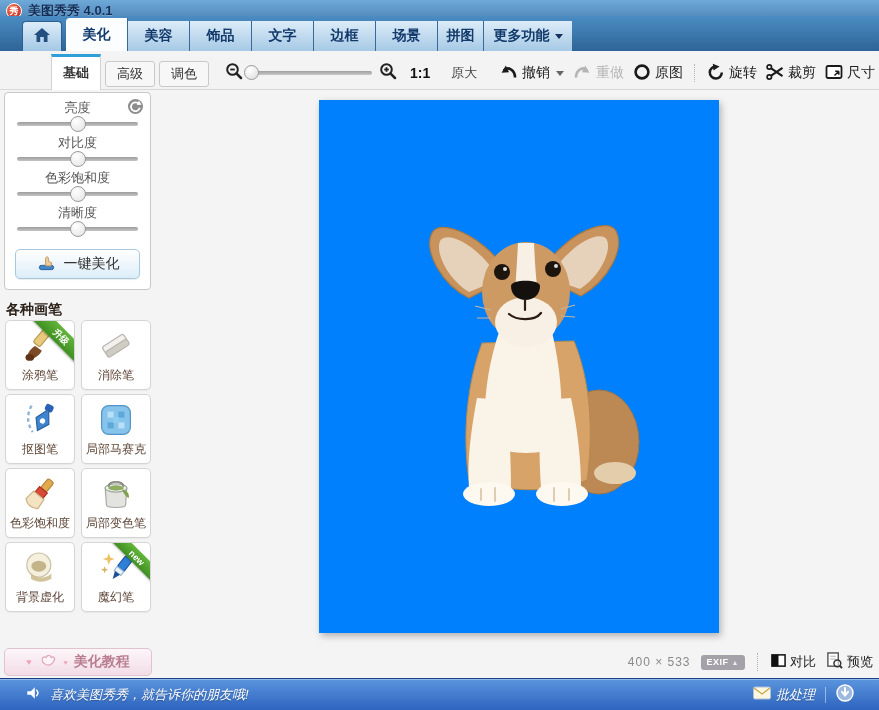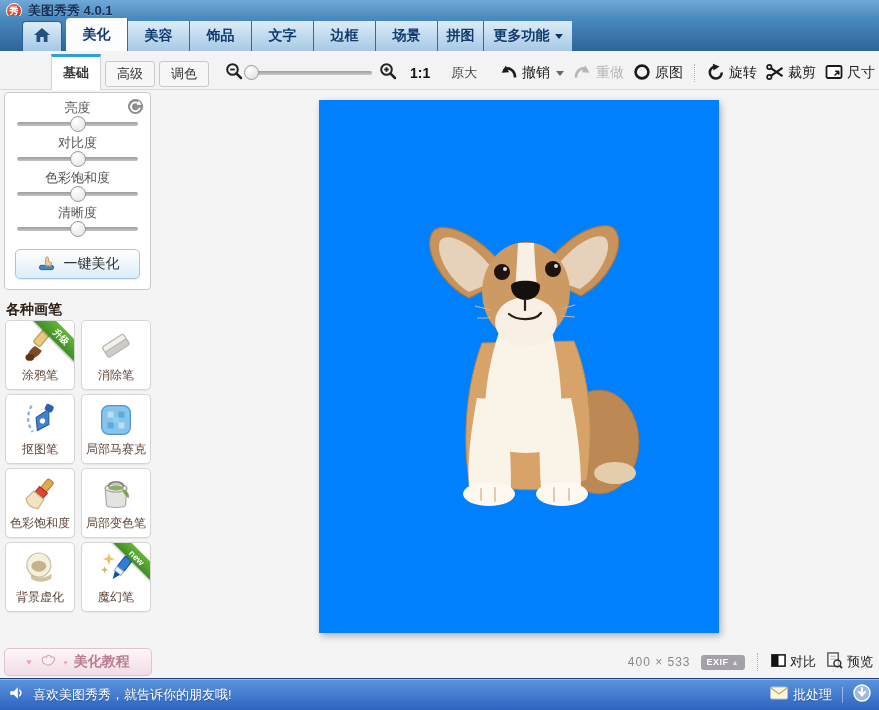--- a/index.html
+++ b/index.html
@@ -69,21 +69,21 @@
   .canvas svg{display:block;width:100%;height:100%;}
 
   
   .statusbar{position:absolute;right:6px;bottom:6px;display:flex;align-items:center;gap:10px;}
   .dims{font-size:12px;color:#8a8a8a;letter-spacing:1px;}
   .exif-badge{display:flex;align-items:center;gap:3px;background:#a5a1a8;border-radius:3px;color:#fff;font-size:9px;font-weight:bold;padding:2.5px 6px;letter-spacing:.5px;cursor:pointer;}
   .exif-caret{font-size:7px;color:#ece9ef;}
   .status-item{display:flex;align-items:center;gap:4px;font-size:13px;color:#222;cursor:pointer;}
 
   
-  .bottombar{position:absolute;left:0;right:0;bottom:0;height:32px;background:linear-gradient(180deg,#5b95dd,#2e64bf);border-top:1px solid #1c3f85;box-shadow:inset 0 1px 0 rgba(255,255,255,.35);display:flex;align-items:center;padding:0 8px;box-sizing:border-box;}
+  .bottombar{position:absolute;left:0;right:0;bottom:0;height:32px;background:linear-gradient(180deg,#5b95dd,#2e64bf);border-top:1px solid #1c3f85;box-shadow:inset 0 1px 0 rgba(255,255,255,.35);display:flex;align-items:center;padding:0 25px;box-sizing:border-box;font-style:italic;}
   .announce{display:flex;align-items:center;gap:8px;color:#fff;font-size:13px;text-shadow:0 1px 1px rgba(0,0,0,.3);}
   .bb-right{margin-left:auto;display:flex;align-items:center;gap:10px;justify-content:flex-end;}
   .batch{display:flex;align-items:center;gap:5px;color:#fff;font-size:13px;text-shadow:0 1px 1px rgba(0,0,0,.3);cursor:pointer;}
   .bb-sep{width:1px;height:16px;background:rgba(255,255,255,.45);}
 </style>
 </head>
 <body>
 
 <div class="app">
 

